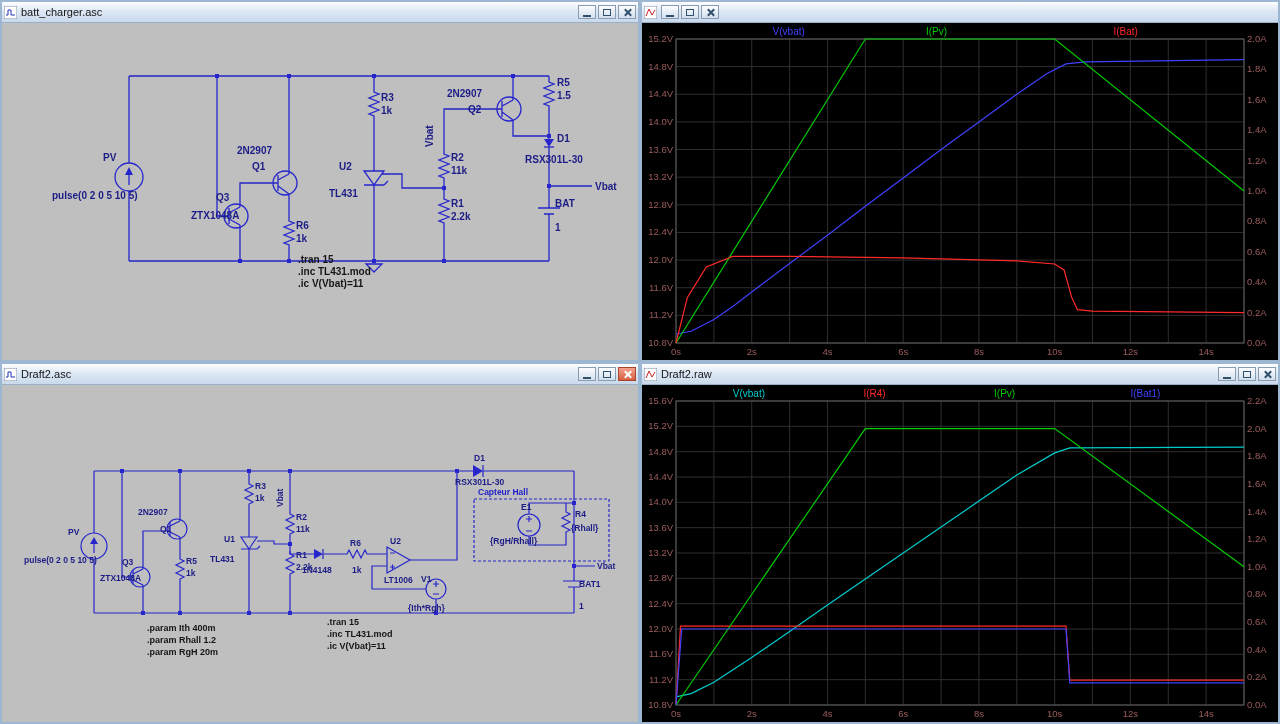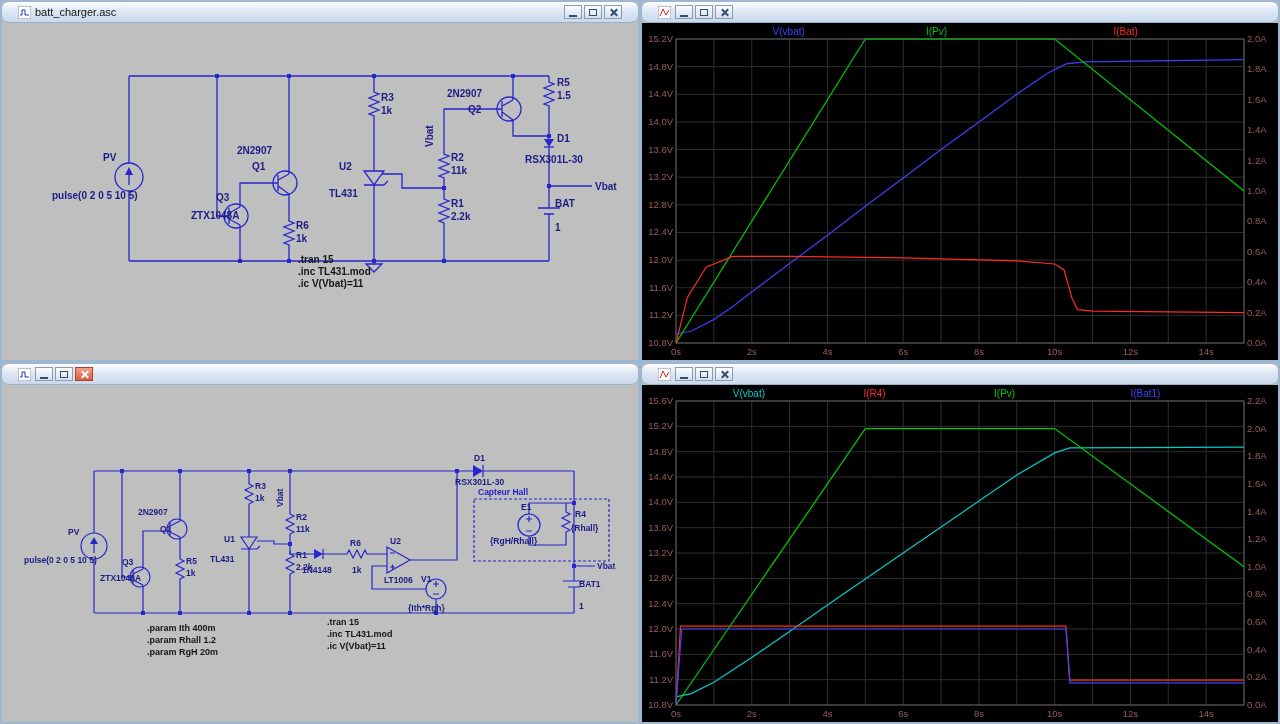--- a/index.html
+++ b/index.html
@@ -1,21 +1,21 @@
 <!DOCTYPE html>
 <html><head>
 <meta charset="utf-8">
 <style>
   html,body{margin:0;padding:0;}
   body{width:1280px;height:724px;background:#8fa8c4;font-family:"Liberation Sans",sans-serif;overflow:hidden;}
   .desktop{display:grid;grid-template-columns:640px 640px;grid-template-rows:362px 362px;width:1280px;height:724px;}
   .window{box-sizing:border-box;border:2px solid #9db7d3;background:#bfbfbf;display:flex;flex-direction:column;overflow:hidden;}
-  .titlebar{height:20px;flex:0 0 20px;display:flex;align-items:center;gap:4px;padding:0 16px;
+  .titlebar{height:20px;flex:0 0 20px;display:flex;align-items:center;gap:4px;padding:0 2px;
     background:linear-gradient(#fefeff,#dde8f5 45%,#c9d9ec);border-bottom:1px solid #9ab0c8;
-    font-size:11px;color:#141414;border-radius:7px;}
+    font-size:11px;color:#141414;}
   .title{flex:1;white-space:nowrap;overflow:hidden;}
   .winbtns{display:flex;gap:2px;}
   .wbtn{width:18px;height:14px;border:1px solid #8a9cb0;background:linear-gradient(#fcfdfe,#d2dfee);
     display:flex;align-items:center;justify-content:center;padding:0;cursor:default;}
   .wbtn.red{background:linear-gradient(#f2a08c,#d95f41);border-color:#a8432c;}
   .g-min{width:8px;height:2px;background:#31506e;margin-top:7px;}
   .g-res{width:8px;height:7px;border:1px solid #31506e;box-sizing:border-box;}
   .g-x{position:relative;width:9px;height:9px;}
   .g-x::before,.g-x::after{content:"";position:absolute;left:4px;top:0;width:2px;height:9px;background:#31506e;}
   .g-x::before{transform:rotate(45deg);}
@@ -232,20 +232,21 @@
         </svg>
     </div>
   </div>
 
   <div class="window">
     <div class="titlebar">
       <svg width="13" height="13">
         <rect width="13" height="13" fill="#ffffff" stroke="#7b8ba0"></rect>
         <path d="M2,9 h2 v-5 h3 v5 h4" stroke="#2233bb" fill="none"></path>
       </svg>
+      <span class="title">Draft2.asc</span>
       <span class="winbtns">
         <button class="wbtn">
             <span class="g-min"></span>
           </button>
         <button class="wbtn">
             <span class="g-res"></span>
           </button>
         <button class="wbtn red">
             <span class="g-x"></span>
           </button>
@@ -365,20 +366,21 @@
       </svg>
     </div>
   </div>
 
   <div class="window">
     <div class="titlebar">
       <svg width="13" height="13">
         <rect width="13" height="13" fill="#ffffff" stroke="#7b8ba0"></rect>
         <path d="M2,10 L5,3 L8,9 L11,4" stroke="#cc2222" fill="none"></path>
       </svg>
+      <span class="title">Draft2.raw</span>
       <span class="winbtns">
         <button class="wbtn">
             <span class="g-min"></span>
           </button>
         <button class="wbtn">
             <span class="g-res"></span>
           </button>
         <button class="wbtn">
             <span class="g-x"></span>
           </button>

